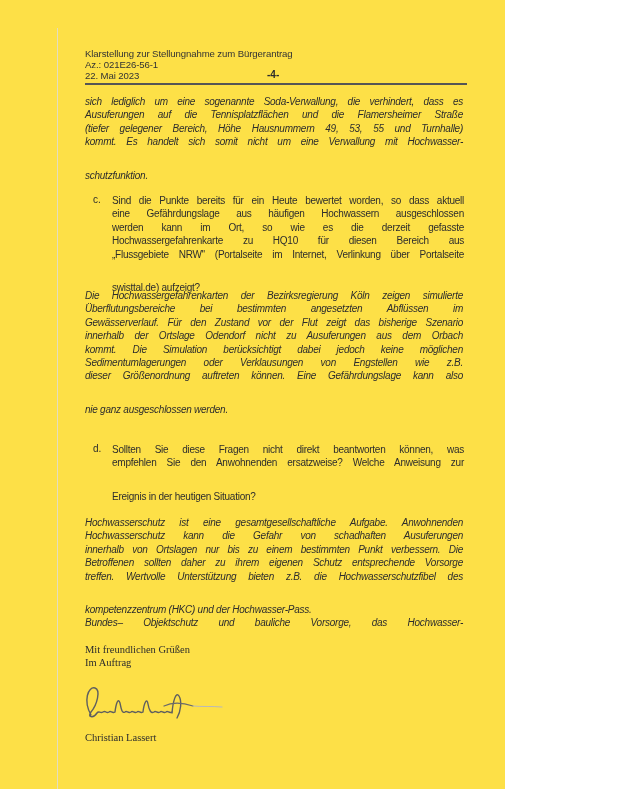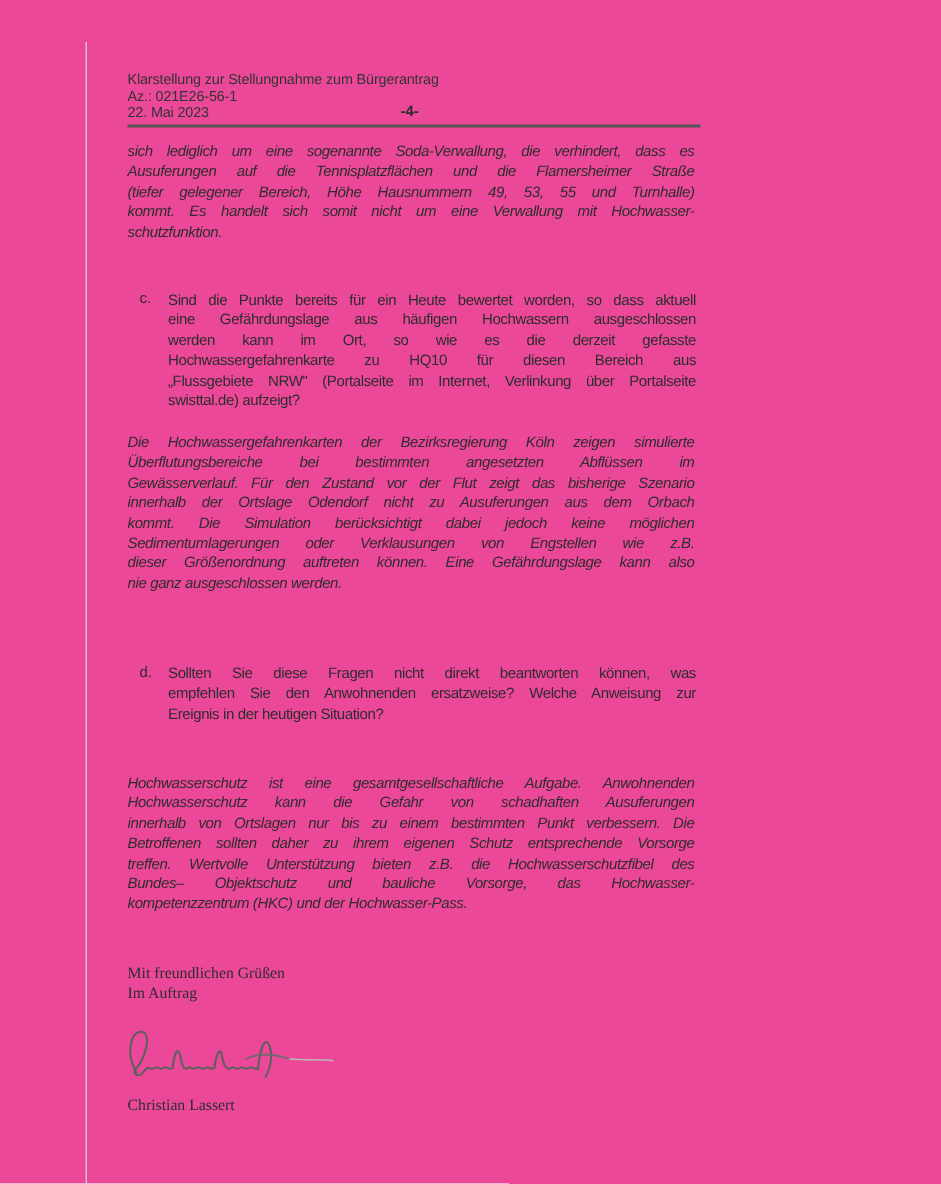--- a/index.html
+++ b/index.html
@@ -1,31 +1,31 @@
 <!DOCTYPE html>
 <html><head>
 <meta charset="utf-8">
 <style>
   html,body{margin:0;padding:0;background:#ffffff;}
   .page{
-    position:relative;width:627px;height:789px;background:#ec4899;
+    position:relative;width:505px;height:789px;background:#fde047;
     font-family:"Liberation Sans","DejaVu Sans",sans-serif;color:#2e2e2e;
     overflow:hidden;
   }
   .scan-line{position:absolute;left:57px;top:28px;width:1px;height:761px;background:#dcdcdc;opacity:.8;}
   .hdr{position:absolute;left:85px;font-size:9.6px;line-height:12px;letter-spacing:-0.1px;color:#333;}
   .l1{top:48px;} .l2{top:59px;} .l3{top:70px;}
   .pagenum{position:absolute;left:267px;top:69px;font-size:10px;font-weight:bold;color:#2b2b2b;}
   .rule{position:absolute;left:85px;top:83px;width:382px;height:2px;background:#555;}
   .para{position:absolute;left:85px;width:378px;font-size:10px;line-height:13.4px;letter-spacing:-0.25px;color:#2d2d2d;}
   .para.italic{font-style:italic;}
   .para.q{left:112px;width:352px;}
   .marker{position:absolute;left:93px;font-size:10px;color:#2d2d2d;}
   .line{min-height:13.4px;text-align:justify;text-align-last:justify;white-space:normal;}
-  .line.last{text-align:right;text-align-last:left;}
+  .line.last{text-align:right;text-align-last:left;margin-top:20px;}
   .p0{top:95px;} .mc{top:194px;} .q1{top:194px;}
   .p2{top:289px;} .md{top:443px;} .q3{top:443px;}
   .p4{top:516px;}
   .close{position:absolute;left:85px;font-size:10.5px;line-height:13px;color:#2d2d2d;font-family:Liberation Serif, serif;}
   .c1{top:643px;} .c2{top:656px;} .name{top:731px;}
   .signature{position:absolute;left:80px;top:681px;width:150px;height:46px;}
 </style>
 </head>
 <body>
 
@@ -73,22 +73,22 @@
       <div class="line">empfehlen Sie den Anwohnenden ersatzweise? Welche Anweisung zur</div>
       <div class="line last">Ereignis in der heutigen Situation?</div>
     </div>
 
   <div class="para italic p4">
       <div class="line">Hochwasserschutz ist eine gesamtgesellschaftliche Aufgabe. Anwohnenden</div>
       <div class="line">Hochwasserschutz kann die Gefahr von schadhaften Ausuferungen</div>
       <div class="line">innerhalb von Ortslagen nur bis zu einem bestimmten Punkt verbessern. Die</div>
       <div class="line">Betroffenen sollten daher zu ihrem eigenen Schutz entsprechende Vorsorge</div>
       <div class="line">treffen. Wertvolle Unterstützung bieten z.B. die Hochwasserschutzfibel des</div>
+      <div class="line last">kompetenzzentrum (HKC) und der Hochwasser-Pass.</div>
       <div class="line">Bundes– Objektschutz und bauliche Vorsorge, das Hochwasser-</div>
-      <div class="line last">kompetenzzentrum (HKC) und der Hochwasser-Pass.</div>
     </div>
 
   <div class="close c1">Mit freundlichen Grüßen</div>
   <div class="close c2">Im Auftrag</div>
 
   <svg class="signature" viewBox="0 0 150 46" fill="none">
     <path d="M11,34 C3,20 8,5 15,7 C21,9 17,24 11,31 C7,36 13,38 17,32
              C19,29 20,33 23,31 C26,29 26,33 29,31 C31,29 32,33 35,31
              C36,23 38,16 40,22 C41,27 42,33 45,31 C47,29 48,33 51,31
              C53,29 54,33 57,31 C59,29 60,33 63,31 C64,22 67,16 68,23

